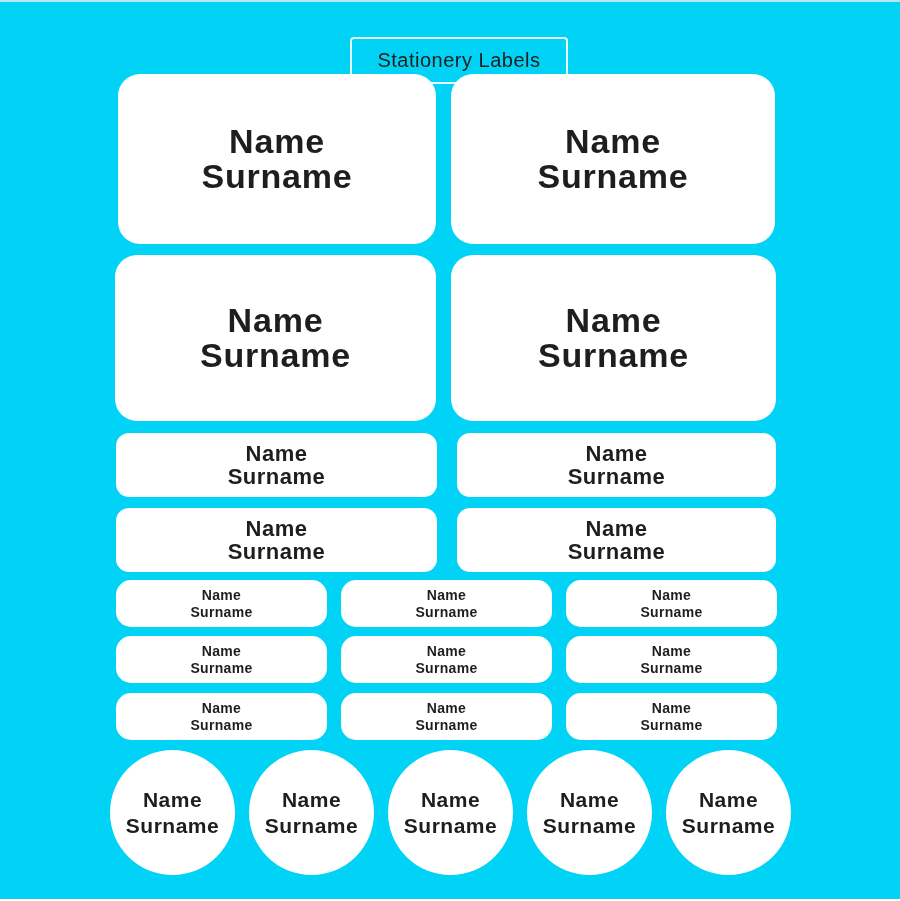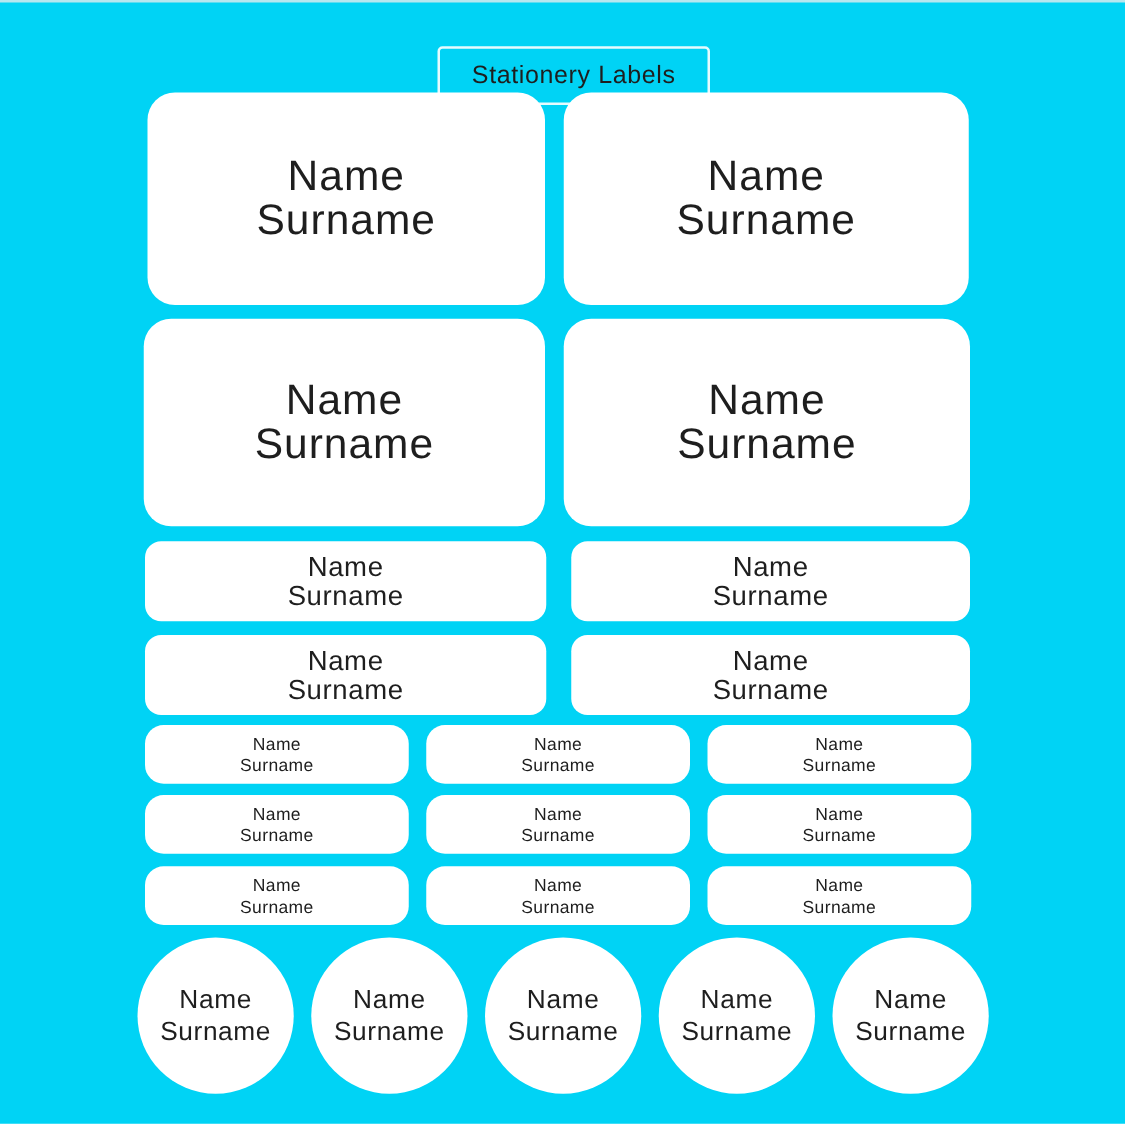--- a/index.html
+++ b/index.html
@@ -18,21 +18,21 @@
     position:absolute;left:350px;top:35px;width:218px;height:47px;
     border:2px solid rgba(255,255,255,0.9);
     border-radius:4px;
     box-sizing:border-box;
     display:flex;align-items:center;justify-content:center;
     color:#1e1e1e;font-size:20px;font-weight:300;letter-spacing:0.5px;
   }
   .label{
     position:absolute;background:#ffffff;color:#1e1e1e;
     display:flex;flex-direction:column;align-items:center;justify-content:center;
-    text-align:center;font-weight:400;
+    text-align:center;font-weight:700;
   }
   .label span{display:block;}
   .large{border-radius:22px;font-size:34px;line-height:35px;letter-spacing:0.8px;}
   .medium{border-radius:13px;font-size:22px;line-height:23px;letter-spacing:0.5px;}
   .small{border-radius:15px;font-size:14px;line-height:17px;letter-spacing:0.3px;}
   .round{border-radius:50%;font-size:21px;line-height:26px;letter-spacing:0.5px;}
 
   
   .l1{left:118px;top:72px;width:318px;height:170px;}
   .l2{left:451px;top:72px;width:324px;height:170px;}

